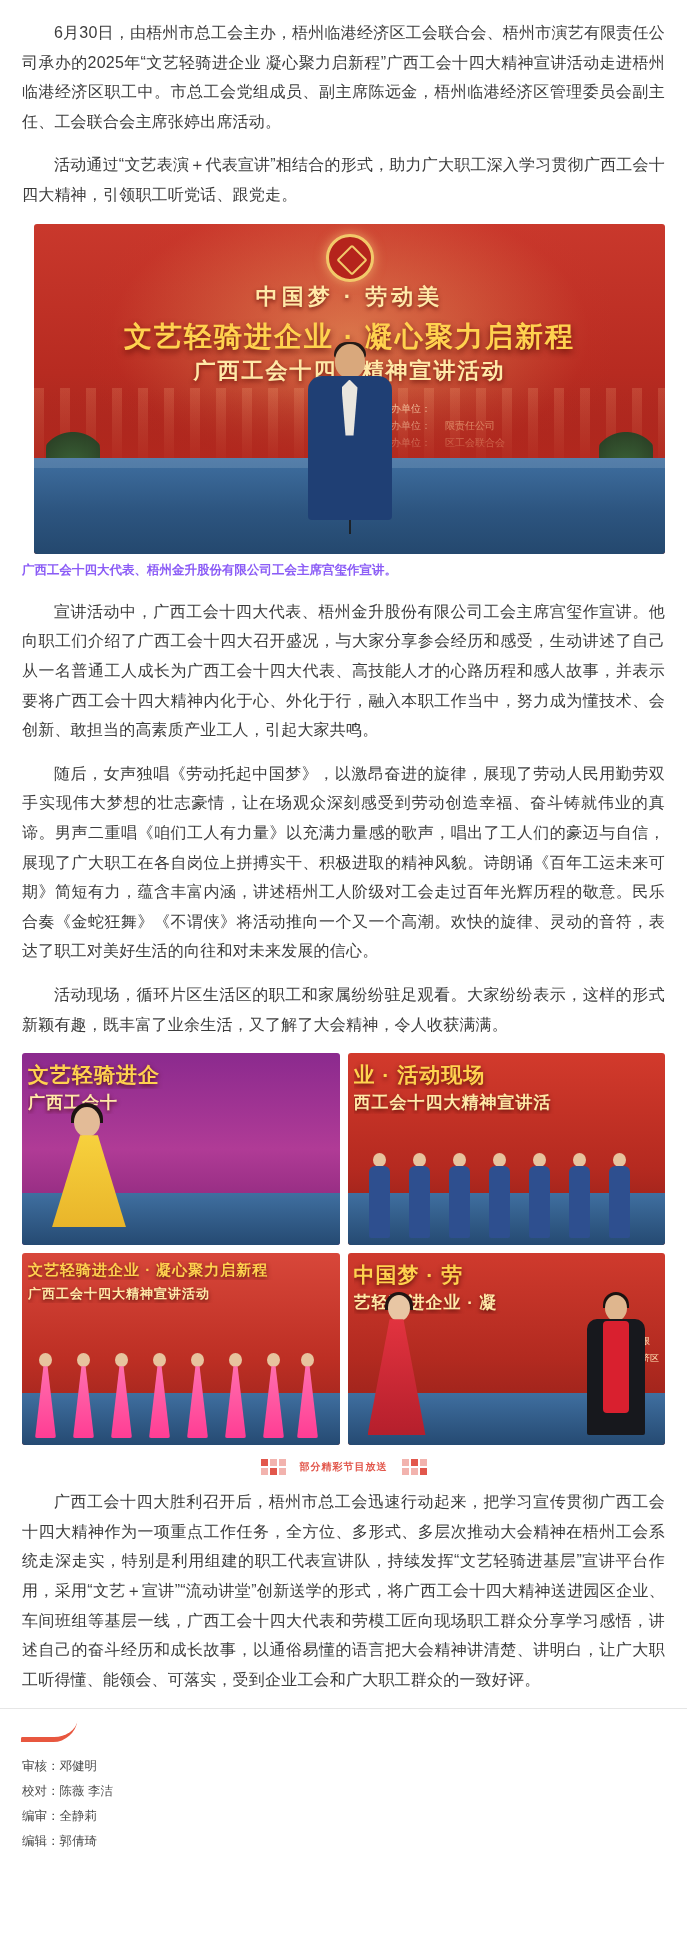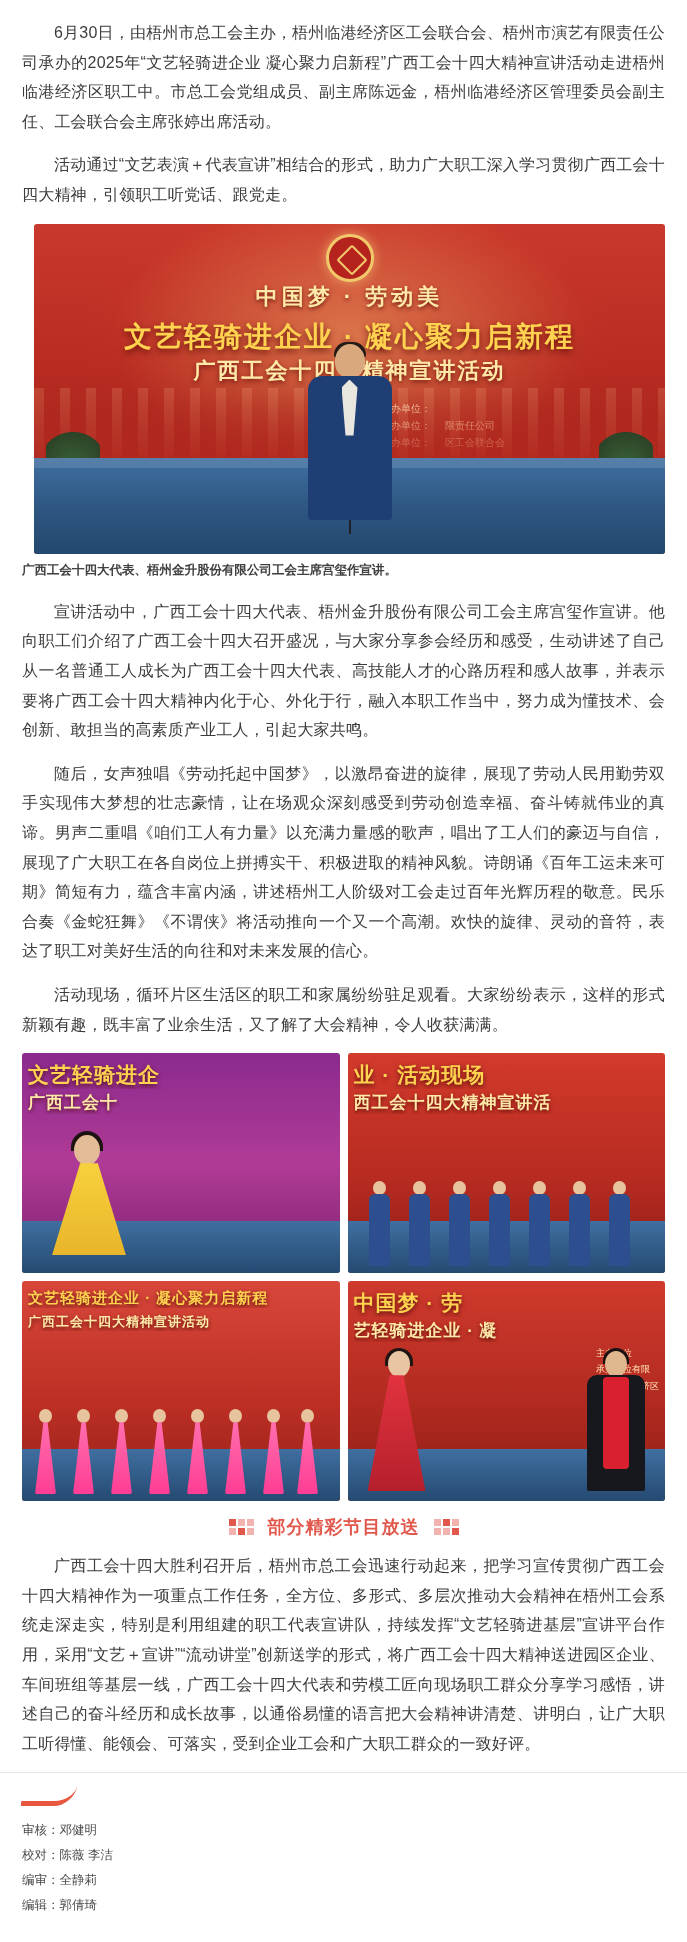--- a/index.html
+++ b/index.html
@@ -165,35 +165,35 @@
   .hero .plant-l, .hero .plant-r {
     position:absolute; bottom:70px; width:54px; height:58px;
     background: radial-gradient(circle at 50% 70%, #2e6a3a 0%, #1d4527 70%, rgba(0,0,0,0) 72%);
     border-radius: 40% 40% 20% 20%;
     opacity:.9;
   }
   .hero .plant-l { left: 12px; }
   .hero .plant-r { right: 12px; }
   .caption {
     margin: 2px 0 16px 0;
-    color: #404040;
+    color: #8b5cf6;
     font-size: 12.5px;
     line-height: 1.7;
     font-weight: bold;
   }
   
   .grid {
     display: grid;
     grid-template-columns: 1fr 1fr;
     gap: 8px;
     margin: 6px 0 14px 0;
   }
   .cell {
     position: relative;
-    height: 220px;
+    height: 192px;
     border-radius: 3px;
     overflow: hidden;
   }
   .c1 { background: linear-gradient(180deg,#8b2a8e 0%, #b03b96 50%, #7d2070 100%); }
   .c2 { background: linear-gradient(180deg,#d23a2c 0%, #b52a20 60%, #8a1d16 100%); }
   .c3 { background: linear-gradient(180deg,#d8473a 0%, #bd2f24 55%, #92201a 100%); }
   .c4 { background: linear-gradient(180deg,#cf3a2d 0%, #b22a20 55%, #8d1e17 100%); }
   .cell .bigtext {
     position: absolute;
     left: 6px; right: 6px; top: 8px;
@@ -262,21 +262,21 @@
   .divider .squares {
     display: grid;
     grid-template-columns: repeat(3, 7px);
     grid-auto-rows: 7px;
     gap: 2px;
   }
   .divider .squares i { display:block; width:7px; height:7px; background:#e2574c; }
   .divider .squares i.dim { opacity:.45; }
   .divider .dtext {
     color: #e2574c;
-    font-size: 18px;
+    font-size: 10px;
     font-weight: bold;
     letter-spacing: 1px;
   }
   
   .footer {
     border-top: 1px solid #e6e6e6;
     margin-top: 10px;
     padding: 12px 22px 20px 22px;
   }
   .swoosh {

